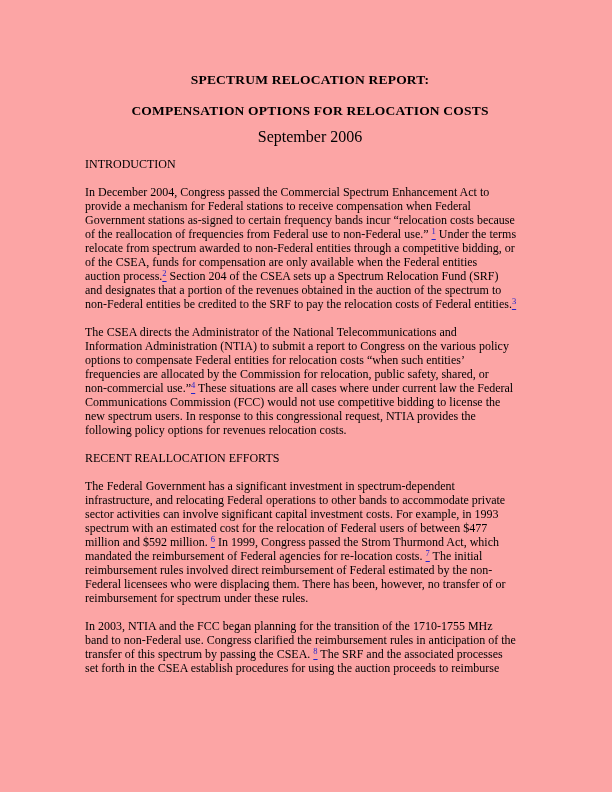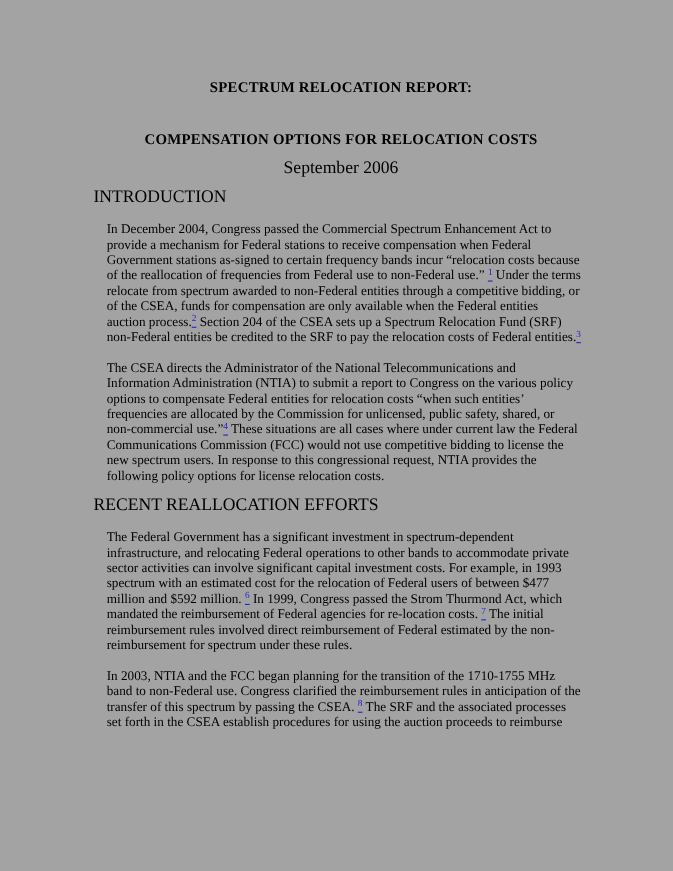--- a/index.html
+++ b/index.html
@@ -21,98 +21,100 @@
   }
   .title {
     margin: 0;
     font-size: 13.5px;
     line-height: 16px;
     font-weight: bold;
     text-align: center;
     letter-spacing: 0.2px;
   }
   .subtitle {
-    margin: 30px 0 0;
+    margin: 14px 0 0;
     font-size: 13.5px;
     line-height: 18px;
     font-weight: bold;
     text-align: center;
     letter-spacing: 0.2px;
   }
   .date {
     margin: 10px 0 0;
     font-size: 16px;
     line-height: 14px;
     text-align: center;
   }
   .section-heading {
     margin: 14px 0 0;
-    font-size: 16px;
+    font-size: 12px;
     line-height: 14px;
     font-weight: normal;
   }
   .section-heading.first { margin-top: 13px; }
   p.para {
-    margin: 14px 12px 0;
+    margin: 14px 0 0;
     font-size: 12px;
     line-height: 14px;
   }
   .tline {
     display: block;
     white-space: nowrap;
   }
   a.fn {
     text-decoration: underline;
     cursor: pointer;
   }
   a.fn sup {
     font-size: 8.5px;
     line-height: 0;
     vertical-align: 4px;
   }
 </style>
 </head>
 <body>
 
-<div class="page" style="background: #a3a3a3; color: rgb(0, 0, 0);">
+<div class="page" style="background: #fca5a5; color: rgb(0, 0, 0);">
   <div class="content">
     <h1 class="title">SPECTRUM RELOCATION REPORT:</h1>
     <h2 class="subtitle"><span>COMPENSATION OPTIONS FOR RELOCATION COSTS</span><br></h2>
     <div class="date">September 2006</div>
     <div id="sections">
         <div class="section-heading first">INTRODUCTION</div>
         <p class="para">
           <span class="tline">In December 2004, Congress passed the Commercial Spectrum Enhancement Act to</span>
           <span class="tline">provide a mechanism for Federal stations to receive compensation when Federal</span>
           <span class="tline">Government stations as-signed to certain frequency bands incur “relocation costs because</span>
           <span class="tline">of the reallocation of frequencies from Federal use to non-Federal use.” <a class="fn" style="color: rgb(34, 34, 204);"><sup>1</sup></a> Under the terms</span>
           <span class="tline">relocate from spectrum awarded to non-Federal entities through a competitive bidding, or</span>
           <span class="tline">of the CSEA, funds for compensation are only available when the Federal entities</span>
           <span class="tline">auction process.<a class="fn" style="color: rgb(34, 34, 204);"><sup>2</sup></a> Section 204 of the CSEA sets up a Spectrum Relocation Fund (SRF)</span>
+          <span class="tline">and designates that a portion of the revenues obtained in the auction of the spectrum to</span>
           <span class="tline">non-Federal entities be credited to the SRF to pay the relocation costs of Federal entities.<a class="fn" style="color: rgb(34, 34, 204);"><sup>3</sup></a></span>
         </p>
         <p class="para">
           <span class="tline">The CSEA directs the Administrator of the National Telecommunications and</span>
           <span class="tline">Information Administration (NTIA) to submit a report to Congress on the various policy</span>
           <span class="tline">options to compensate Federal entities for relocation costs “when such entities’</span>
-          <span class="tline">frequencies are allocated by the Commission for unlicensed, public safety, shared, or</span>
+          <span class="tline">frequencies are allocated by the Commission for relocation, public safety, shared, or</span>
           <span class="tline">non-commercial use.”<a class="fn" style="color: rgb(34, 34, 204);"><sup>4</sup></a> These situations are all cases where under current law the Federal</span>
           <span class="tline">Communications Commission (FCC) would not use competitive bidding to license the</span>
           <span class="tline">new spectrum users. In response to this congressional request, NTIA provides the</span>
-          <span class="tline">following policy options for license relocation costs.</span>
+          <span class="tline">following policy options for revenues relocation costs.</span>
         </p>
         <div class="section-heading">RECENT REALLOCATION EFFORTS</div>
         <p class="para">
           <span class="tline">The Federal Government has a significant investment in spectrum-dependent</span>
           <span class="tline">infrastructure, and relocating Federal operations to other bands to accommodate private</span>
           <span class="tline">sector activities can involve significant capital investment costs. For example, in 1993</span>
           <span class="tline">spectrum with an estimated cost for the relocation of Federal users of between $477</span>
           <span class="tline">million and $592 million. <a class="fn" style="color: rgb(34, 34, 204);"><sup>6</sup></a> In 1999, Congress passed the Strom Thurmond Act, which</span>
           <span class="tline">mandated the reimbursement of Federal agencies for re-location costs. <a class="fn" style="color: rgb(34, 34, 204);"><sup>7</sup></a> The initial</span>
           <span class="tline">reimbursement rules involved direct reimbursement of Federal estimated by the non-</span>
+          <span class="tline">Federal licensees who were displacing them. There has been, however, no transfer of or</span>
           <span class="tline">reimbursement for spectrum under these rules.</span>
         </p>
         <p class="para">
           <span class="tline">In 2003, NTIA and the FCC began planning for the transition of the 1710-1755 MHz</span>
           <span class="tline">band to non-Federal use. Congress clarified the reimbursement rules in anticipation of the</span>
           <span class="tline">transfer of this spectrum by passing the CSEA. <a class="fn" style="color: rgb(34, 34, 204);"><sup>8</sup></a> The SRF and the associated processes</span>
           <span class="tline">set forth in the CSEA establish procedures for using the auction proceeds to reimburse</span>
         </p>
       </div>
   </div>

